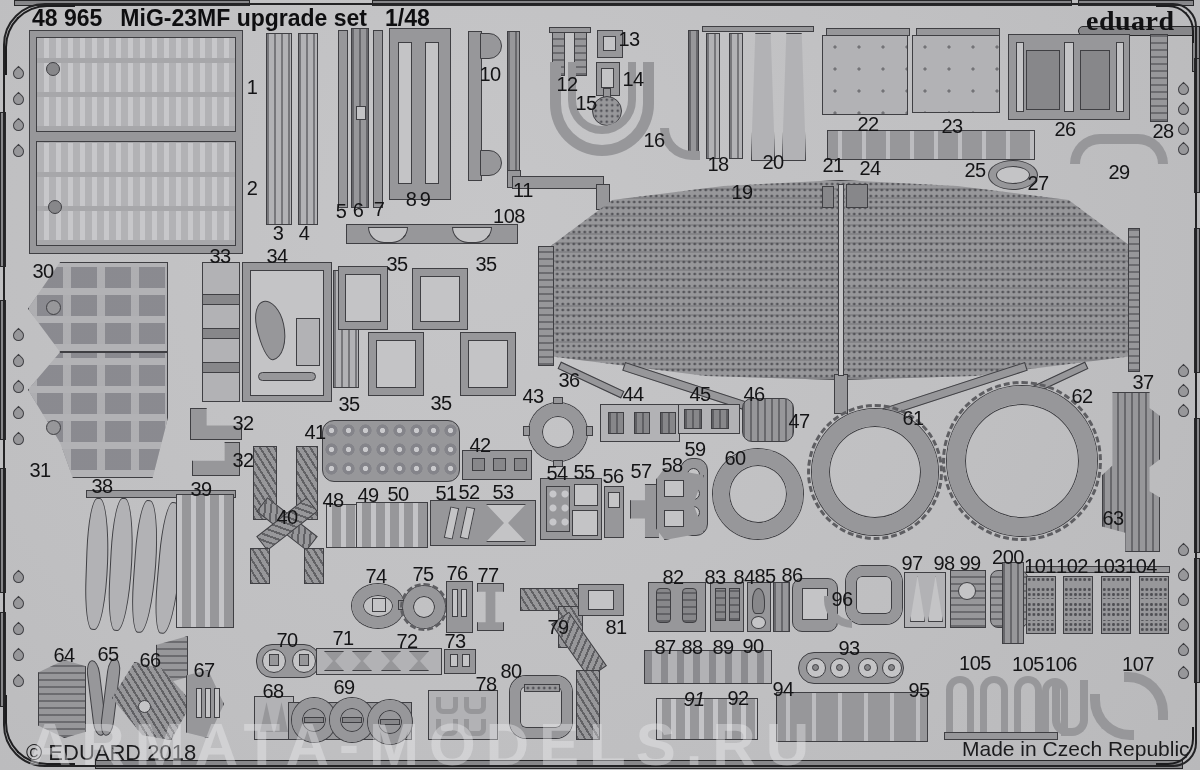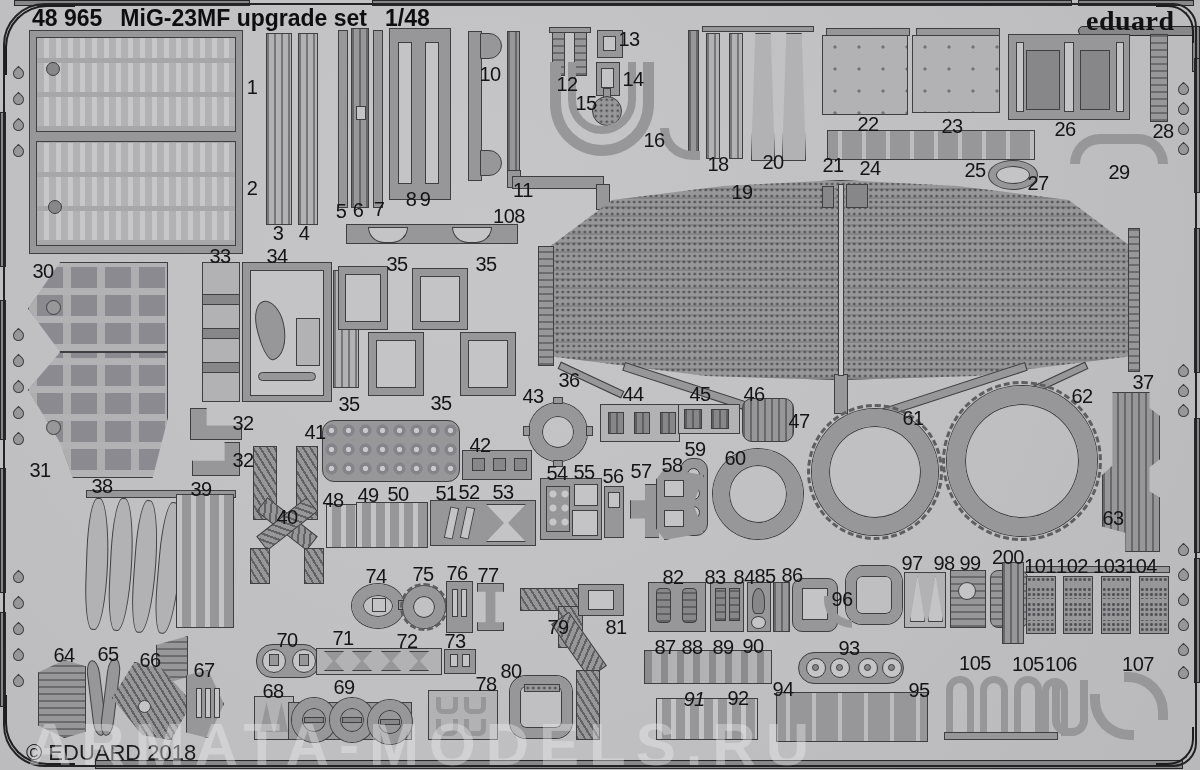--- a/index.html
+++ b/index.html
@@ -65,20 +65,21 @@
 <body>
 
 <div id="screen">
   <div class="sheet-outline"></div>
 
   <div class="title-row">
     <span>48 965</span><span>MiG-23MF upgrade set</span><span>1/48</span>
   </div>
   <div class="brand">eduard</div>
   <div class="copyright">© EDUARD 2018</div>
+  <div class="madein">Made in Czech Republic</div>
   <div class="watermark">ARMATA-MODELS.RU</div>
 
   <div id="parts-layer">
       <div class="p t-bar" style="left: 14px; top: 0px; width: 236px; height: 6px; background-color: rgb(135, 135, 138);"></div>
       <div class="p t-bar" style="left: 372px; top: 0px; width: 700px; height: 6px; background-color: rgb(135, 135, 138);"></div>
       <div class="p t-bar" style="left: 1078px; top: 0px; width: 116px; height: 6px; background-color: rgb(135, 135, 138);"></div>
       <div class="p t-bar" style="left: 1078px; top: 26px; width: 117px; height: 10px; background-color: rgb(135, 135, 138); border-radius: 6px 0px 0px 6px;"></div>
       <div class="p t-bar" style="left: 1192px; top: 26px; width: 8px; height: 46px; background-color: rgb(135, 135, 138);"></div>
       <div class="p t-bar" style="left: 95px; top: 760px; width: 1088px; height: 9px; background-color: rgb(135, 135, 138);"></div>
       <div class="p t-bar" style="left: 0px; top: 112px; width: 6px; height: 155px; background-color: rgb(135, 135, 138);"></div>

